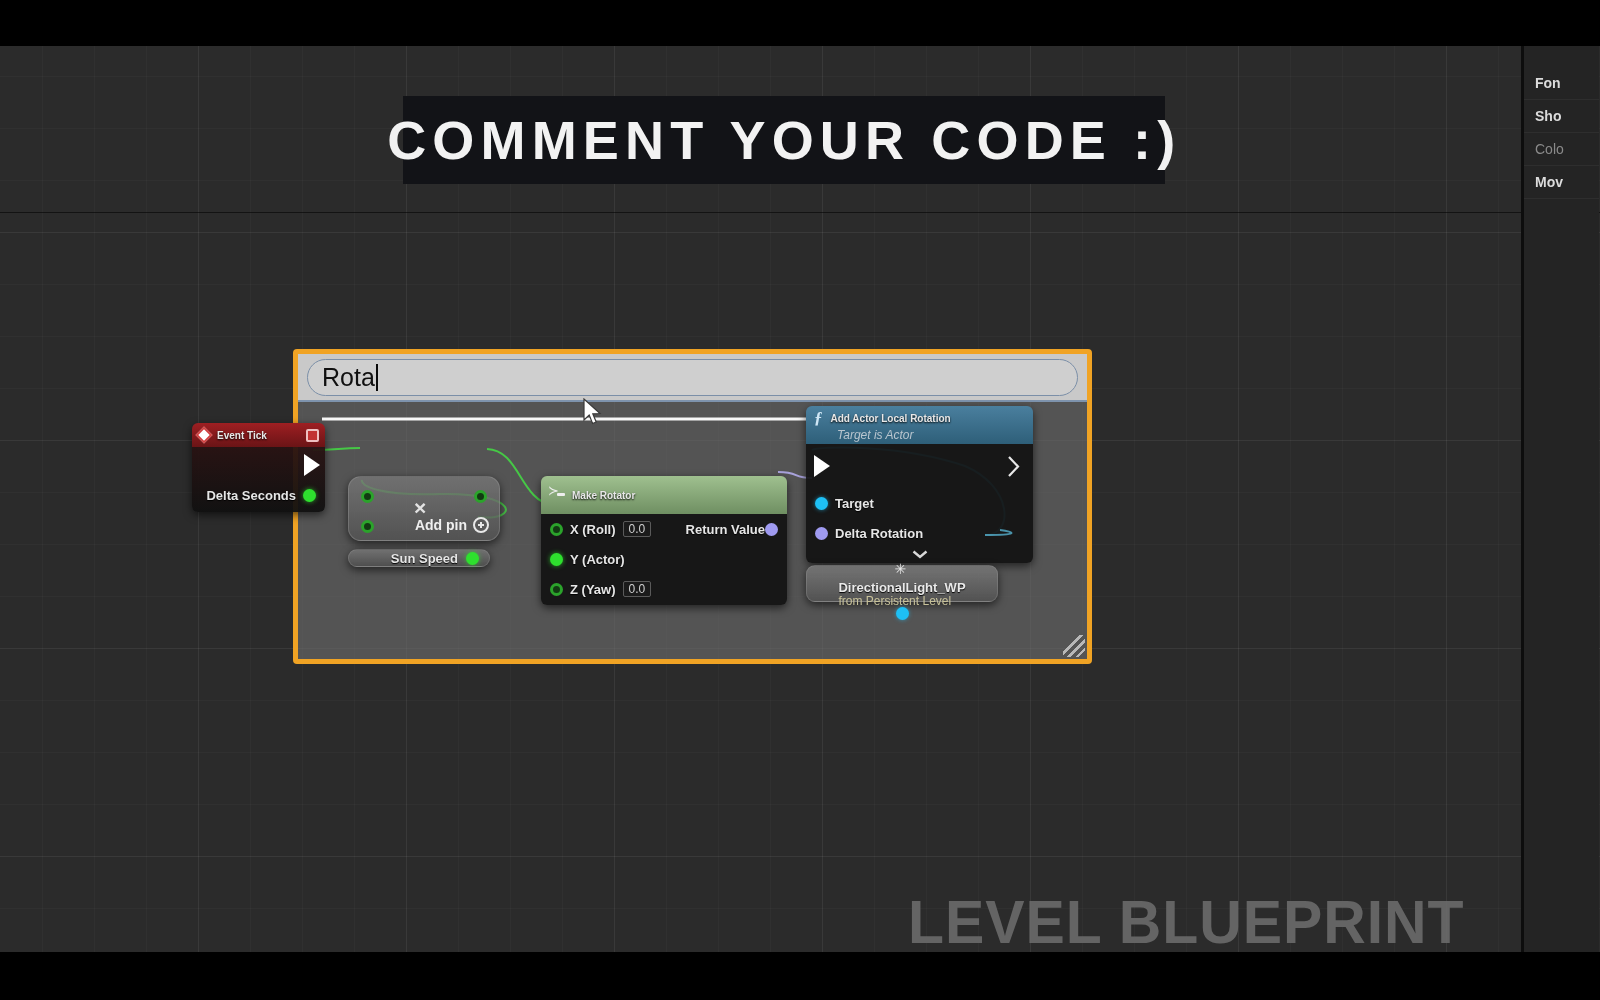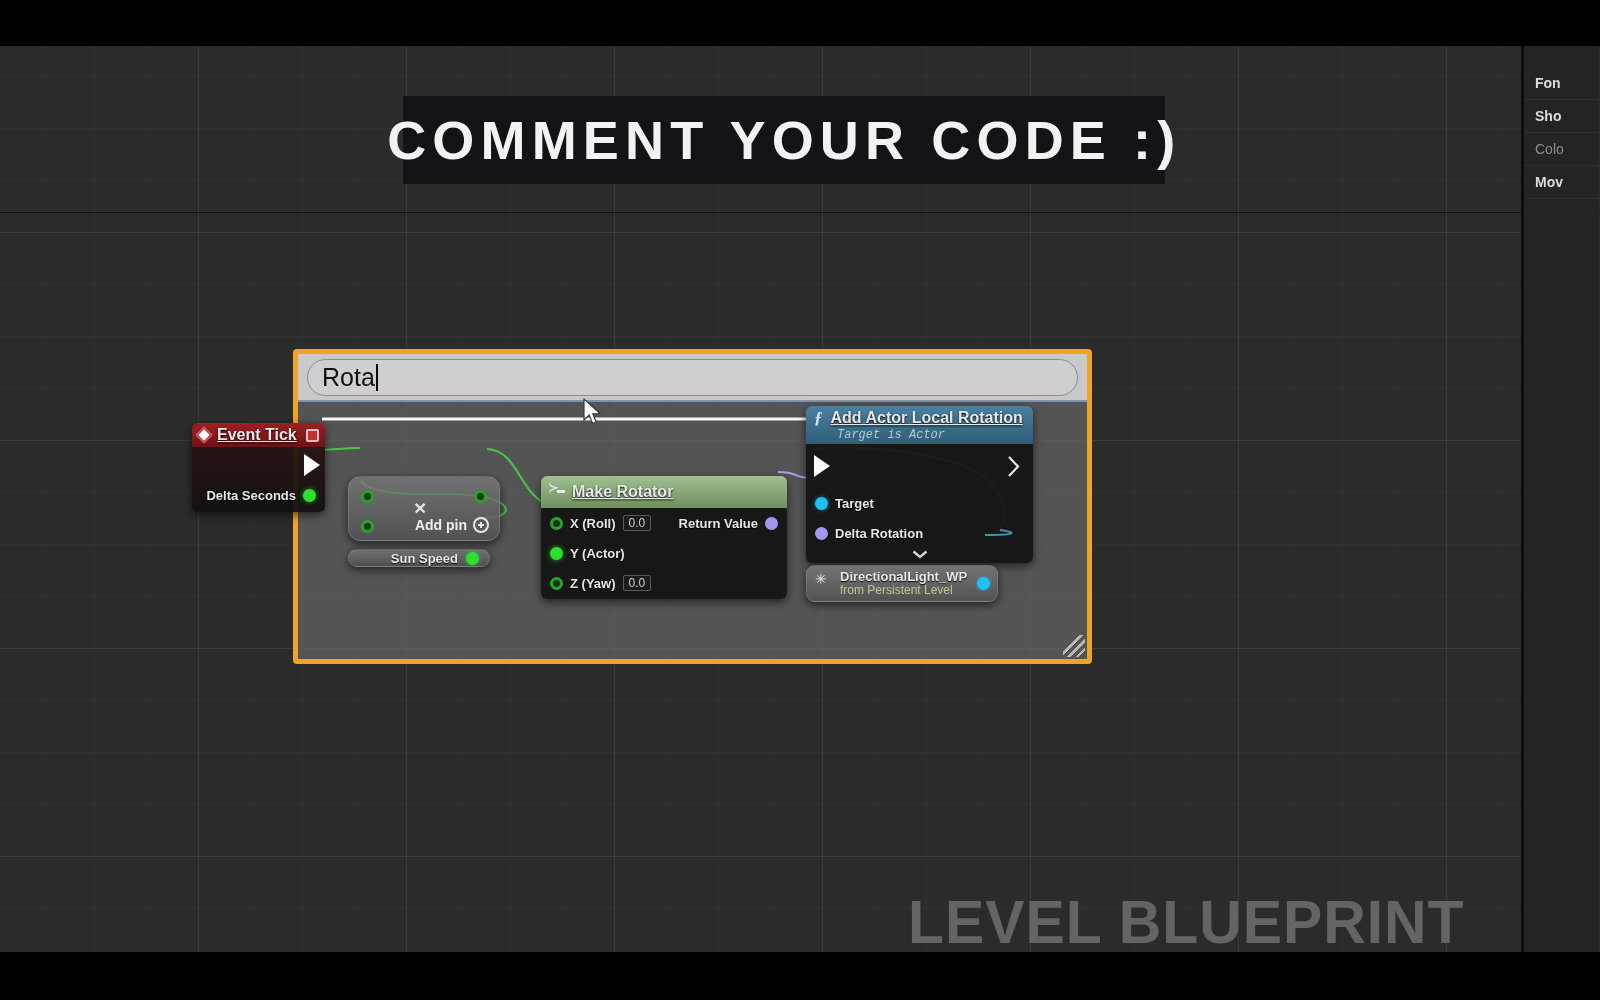--- a/index.html
+++ b/index.html
@@ -92,22 +92,22 @@
       linear-gradient(135deg, transparent 0 38%, #d9d9d9 38% 46%, transparent 46% 58%, #d9d9d9 58% 66%, transparent 66% 78%, #d9d9d9 78% 86%, transparent 86%);
     opacity:.75;
   }
 
   
   .node { position:absolute; border-radius:7px; z-index:20;
           box-shadow:0 3px 9px rgba(0,0,0,.6); }
   .node-head { border-radius:6px 6px 0 0; display:flex; align-items:center;
                padding:4px 8px; gap:7px; }
   .node-body { background:rgba(18,18,18,0.93); border-radius:0 0 6px 6px; }
-  .node-title { font-size:16px; font-weight:bold; color:#e8e8e8; white-space:nowrap;
-                text-shadow:0 1px 2px #000;text-decoration:underline; }
+  .node-title { font-size:10px; font-weight:bold; color:#e8e8e8; white-space:nowrap;
+                text-shadow:0 1px 2px #000; }
   .node-sub { font-size:12px; font-style:italic; color:#b9c6cf; white-space:nowrap; }
 
   .pin-row { display:flex; align-items:center; gap:7px; height:30px; padding:0 9px; position:relative; }
   .pin-label { font-size:13px; color:#e6e6e6; font-weight:bold; white-space:nowrap;
                text-shadow:0 1px 1px #000; }
   .dot { width:13px; height:13px; border-radius:50%; flex:0 0 auto; }
   .dot.green-fill { background:#2ee02e; box-shadow:0 0 5px rgba(46,224,46,.7); }
   .dot.green-hollow{ background:#123a12; border:3px solid #2ba32b; }
   .dot.blue-fill  { background:#1ec0f5; box-shadow:0 0 4px rgba(30,192,245,.6); }
   .dot.purple-fill{ background:#9f9af0; }
@@ -141,46 +141,46 @@
   .pluscircle::after { left:5px; top:3px; width:2px; height:6px; }
 
   
   #node-sunspeed{ left:348px; top:503px; width:142px; height:18px; border-radius:15px;
       background:linear-gradient(to bottom, rgba(120,120,120,.8), rgba(78,78,78,.85));
       border:1px solid rgba(160,160,160,.3); display:flex; align-items:center;
       justify-content:flex-end; gap:8px; padding-right:10px; }
 
   
   #node-make-rotator{ left:541px; top:430px; width:246px; }
-  #node-make-rotator .node-head{ height:32px;
+  #node-make-rotator .node-head{ height:38px;
       background:linear-gradient(to bottom,#9fc08f,#6f8f62); }
   #node-make-rotator .node-body{ height:91px; position:relative; }
   .fn-pure{ width:16px;height:12px; position:relative; }
   .fn-pure::before{ content:"\227B"; position:absolute; left:-1px; top:-6px; font-size:13px; color:#eee; }
   .fn-pure::after{ content:""; position:absolute; left:8px; top:4px; width:8px; height:3px;
       background:#eee; border-radius:1px; }
-  #rotator-return{ position:absolute; right:9px; top:8px; display:flex; align-items:center; gap:7px; }
+  #rotator-return{ position:absolute; right:9px; top:8px; display:flex; align-items:center; }
 
   
   #node-add-rotation{ left:806px; top:360px; width:227px; }
   #node-add-rotation .node-head{ height:38px; flex-direction:column; align-items:flex-start;
       padding:2px 8px 0 8px; gap:0;
       background:linear-gradient(to bottom,#4a7f9e,#2e5f79); }
   #node-add-rotation .hrow{ display:flex; align-items:center; gap:8px; }
   #node-add-rotation .node-body{ height:119px; position:relative; }
   .fn-italic{ font-size:17px; font-style:italic; font-family:"Liberation Serif",serif; color:#cfe6f5; font-weight:bold; }
   #aalr-exec{ display:flex; align-items:center; justify-content:space-between; height:44px; padding:0 10px 0 8px; }
   .chev-down{ position:absolute; left:50%; bottom:4px; transform:translateX(-50%);
       width:16px; height:9px; }
 
   
   #node-dirlight{ left:806px; top:519px; width:192px; height:37px; border-radius:9px;
       background:linear-gradient(to bottom, rgba(122,122,122,.85), rgba(82,82,82,.88));
-      border:1px solid rgba(160,160,160,.3); display:flex; align-items:center; gap:10px;
-      padding:0 8px; z-index:21; }
+      border:1px solid rgba(160,160,160,.3); display:flex; align-items:center; gap:0;
+      padding:0 8px; z-index:21;flex-direction:column; }
   #node-dirlight .dl-text{ display:flex; flex-direction:column; line-height:1.05; flex:1; }
   #node-dirlight .dl-title{ font-size:13px; font-weight:bold; color:#eaeaea; white-space:nowrap;
       text-shadow:0 1px 1px #000; }
   #node-dirlight .dl-sub{ font-size:12px; color:#c8c29a; white-space:nowrap; }
   .sun-icon{ width:15px;height:15px; position:relative; flex:0 0 auto; }
   .sun-icon::before{ content:"\2733"; position:absolute; left:0; top:-5px; font-size:14px; color:#e6e6e6; }
 
   
   #wires{ position:absolute; left:0; top:0; width:1600px; height:906px; z-index:15;
           pointer-events:none; }
@@ -285,21 +285,21 @@
         </div>
       </div>
     </div>
 
     <div class="node" id="node-add-rotation">
       <div class="node-head">
         <div class="hrow">
           <span class="fn-italic">ƒ</span>
           <span class="node-title">Add Actor Local Rotation</span>
         </div>
-        <span class="node-sub" style="margin-left:23px;font-family:Liberation Mono, monospace;">Target is Actor</span>
+        <span class="node-sub" style="margin-left:23px;">Target is Actor</span>
       </div>
       <div class="node-body">
         <div id="aalr-exec">
           <span class="exec-fill"></span>
           <svg class="exec-hollow" viewBox="0 0 15 21">
             <path d="M1 1 L10 10.5 L1 20" fill="none" stroke="#e8e8e8" stroke-width="2.2"></path>
           </svg>
         </div>
         <div class="pin-row">
           <span class="dot blue-fill"></span>

